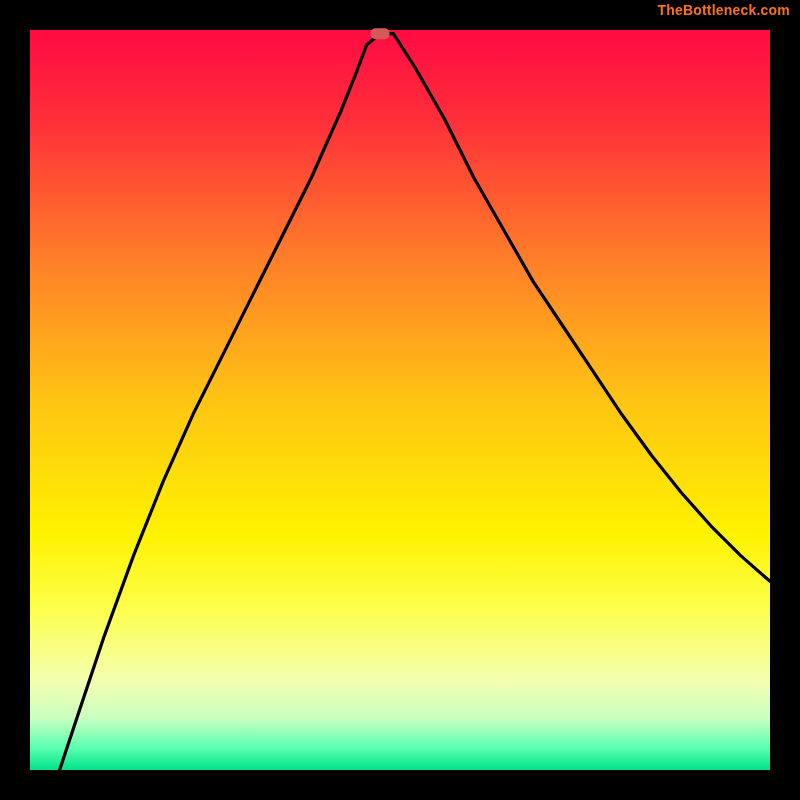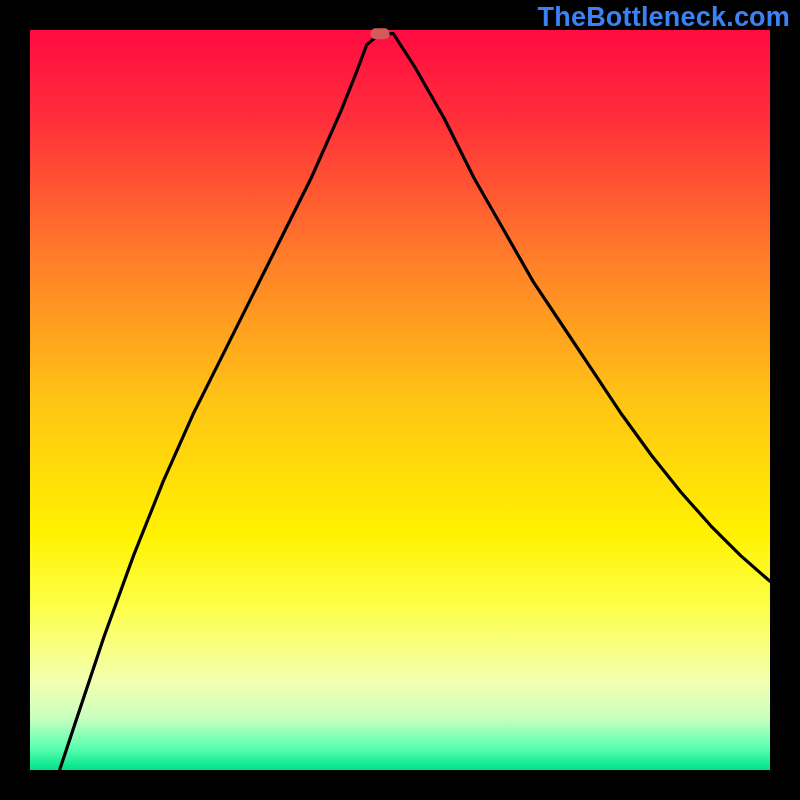--- a/index.html
+++ b/index.html
@@ -13,23 +13,23 @@
   .chart-container {
     position: relative;
     width: 800px;
     height: 800px;
   }
   .watermark {
     position: absolute;
     top: 2px;
     right: 10px;
     font-family: Arial, Helvetica, sans-serif;
-    font-size: 27px;
+    font-size: 14px;
     font-weight: bold;
-    color: #3b82f6;
+    color: #f97316;
     z-index: 5;
     letter-spacing: 0.2px;
   }
   svg {
     position: absolute;
     top: 0;
     left: 0;
   }
 </style>
 </head>

